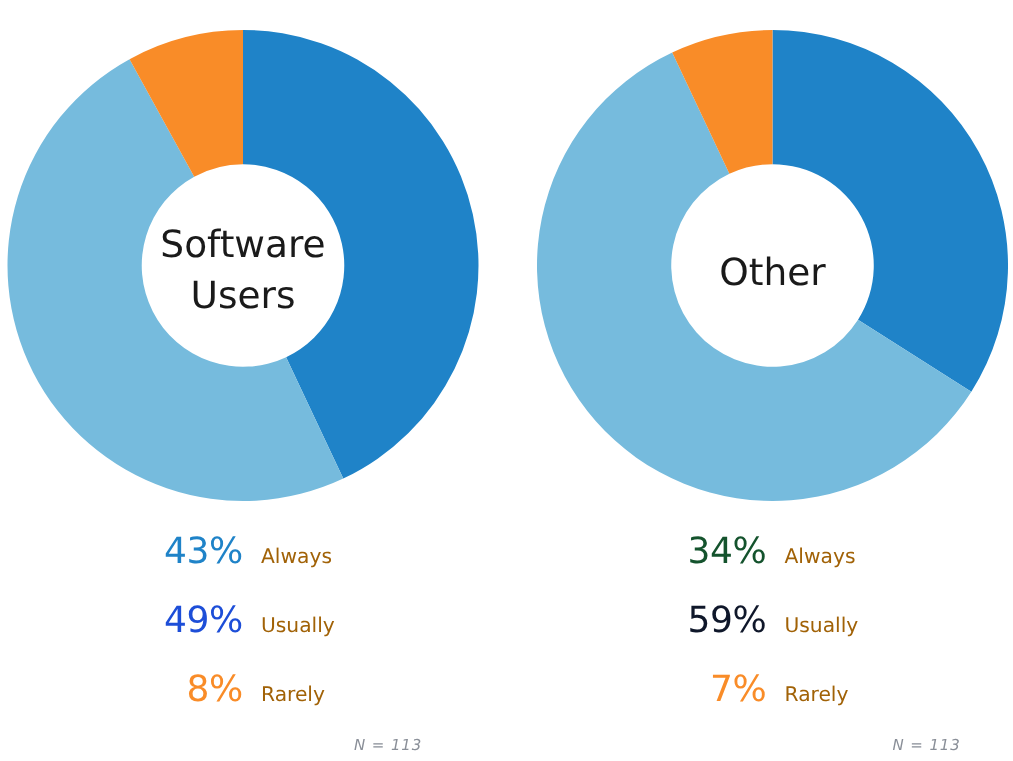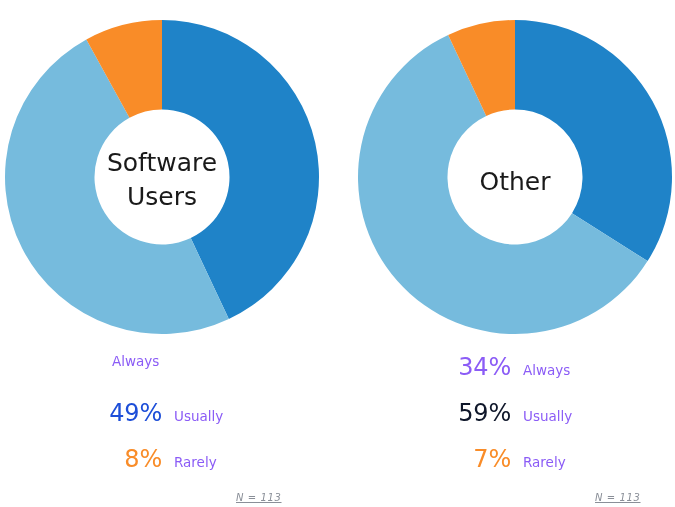--- a/index.html
+++ b/index.html
@@ -62,34 +62,33 @@
     width: 62px;
     text-align: right;
     font-size: 24px;
     font-weight: 400;
     letter-spacing: -0.2px;
     white-space: nowrap;
   }
   .legend-name {
     margin-left: 12px;
     font-size: 13.5px;
-    color: #8b5cf6;
+    color: #a16207;
     white-space: nowrap;
   }
 
   
   .footnote {
     position: absolute;
     top: 472px;
     font-size: 10px;
     font-style: italic;
     color: #8a8f98;
     letter-spacing: 0.6px;
     white-space: nowrap;
-    text-decoration: underline;
   }
   .footnote.left  { left: 236px; }
   .footnote.right { left: 595px; }
 </style>
 </head>
 <body>
 
 <div class="chart-board">
 
   <div class="donut-panel left">
@@ -110,35 +109,36 @@
         <path id="right-slice-0" fill="#1f83c8" d="M 157 0 A 157 157 0 0 1 289.55948430381636 241.1248068117025 L 214.00057825064104 193.17366692903207 A 67.51 67.51 0 0 0 157 89.49 Z"></path>
         <path id="right-slice-1" fill="#76bbdd" d="M 289.55948430381636 241.1248068117025 A 157 157 0 1 1 90.15265122428342 14.942152762835008 L 128.25564002644188 95.91512568801906 A 67.51 67.51 0 1 0 214.00057825064104 193.17366692903207 Z"></path>
         <path id="right-slice-2" fill="#f98c28" d="M 90.15265122428342 14.942152762835008 A 157 157 0 0 1 156.99999999999983 0 L 156.99999999999991 89.49 A 67.51 67.51 0 0 0 128.25564002644188 95.91512568801906 Z"></path>
       </g>
       <text class="donut-center-label" x="157" y="170">Other</text>
     </svg>
   </div>
 
   <div class="legend left">
     <div class="legend-row">
+      <span class="legend-pct" style="color:#1f83c8">43%</span>
       <span class="legend-name">Always</span>
     </div>
     <div class="legend-row">
       <span class="legend-pct" style="color:#1d4ed8">49%</span>
       <span class="legend-name">Usually</span>
     </div>
     <div class="legend-row">
       <span class="legend-pct" style="color:#f98c28">8%</span>
       <span class="legend-name">Rarely</span>
     </div>
   </div>
 
   <div class="legend right">
     <div class="legend-row">
-      <span class="legend-pct" style="color:#8b5cf6">34%</span>
+      <span class="legend-pct" style="color:#14532d">34%</span>
       <span class="legend-name">Always</span>
     </div>
     <div class="legend-row">
       <span class="legend-pct" style="color:#0f172a">59%</span>
       <span class="legend-name">Usually</span>
     </div>
     <div class="legend-row">
       <span class="legend-pct" style="color:#f98c28">7%</span>
       <span class="legend-name">Rarely</span>
     </div>

